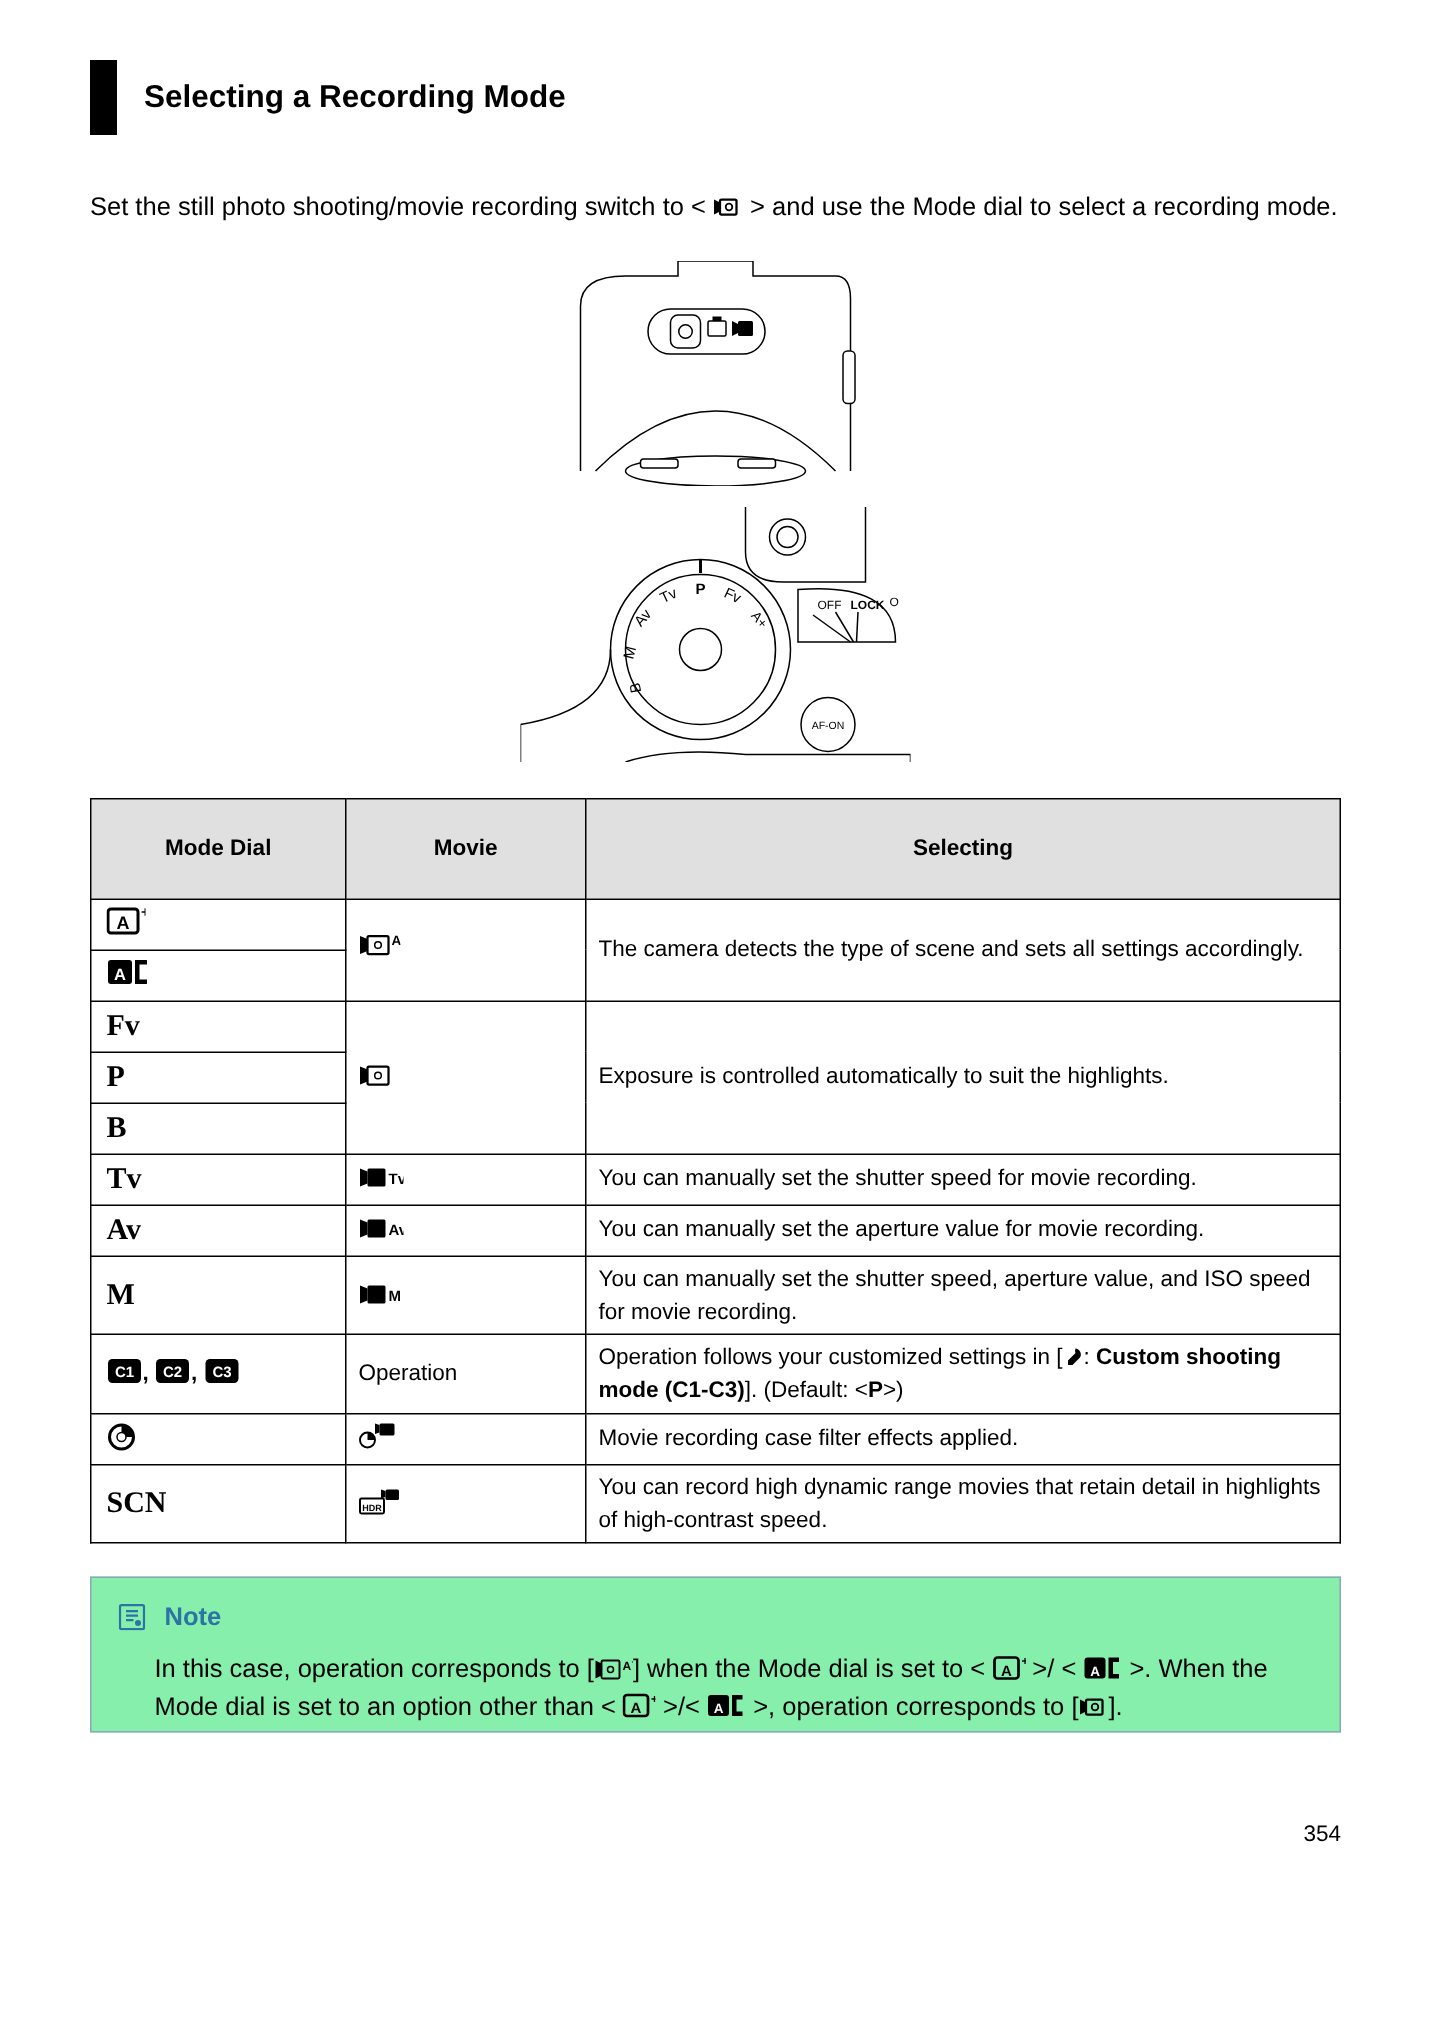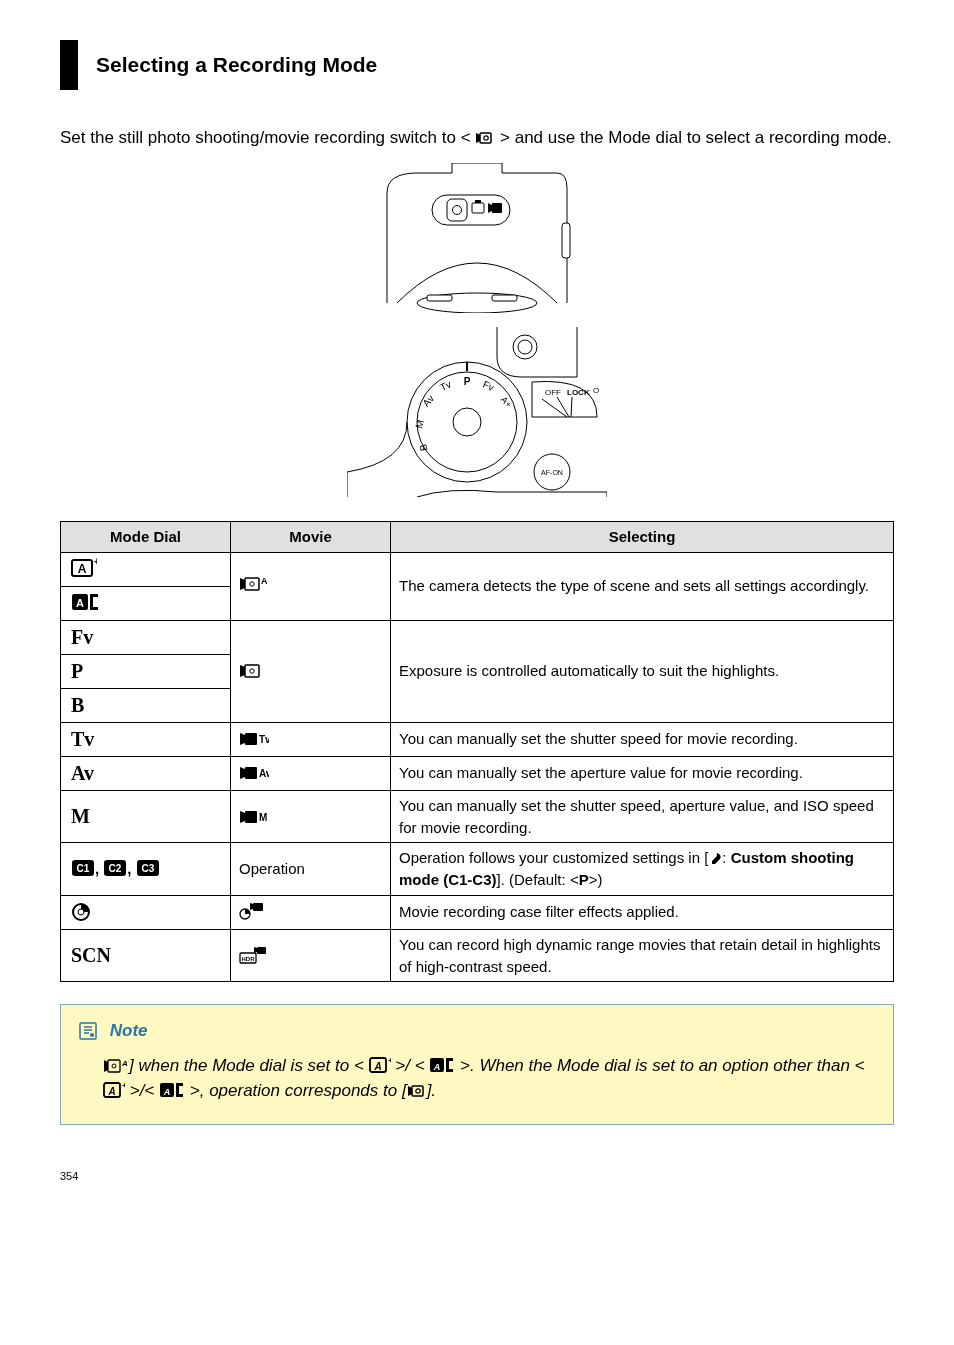--- a/index.html
+++ b/index.html
@@ -15,73 +15,72 @@
   }
   .title-block {
     border-left: 18px solid #000;
     padding: 10px 0 10px 18px;
     margin-bottom: 36px;
   }
   .title-block h1 {
     font-size: 21px;
     font-weight: bold;
   }
-  .intro { margin-bottom: 12px; }
+  .intro { margin-bottom: 23px; }
   .illustrations {
     text-align: center;
     margin: 10px 0 24px 0;
   }
   .illustrations svg { display: block; margin: 0 auto; }
   .illus-gap { height: 14px; }
   table.mode-table {
     width: 100%;
     border-collapse: collapse;
     margin-bottom: 22px;
     font-size: 15px;
   }
   table.mode-table th {
     background: #e0e0e0;
     font-weight: bold;
     text-align: center;
-    padding: 4px 8px;
+    padding: 22px 8px;
     border: 1px solid #000;
   }
   table.mode-table td {
     border: 1px solid #000;
     padding: 4px 8px;
     vertical-align: middle;
   }
   table.mode-table td.dial-col { width: 170px; font-weight: bold; font-size: 20px; padding: 2px 10px; }
   table.mode-table td.mode-col { width: 160px; }
   table.mode-table td.op-col { }
   .note-box {
     border: 1px solid #8aa8b5;
-    background: #fef9c3;
-    padding: 14px 18px 21px 18px;
-    font-style: italic;
+    background: #86efac;
+    padding: 14px 18px 4px 18px;
   }
   .note-head {
     color: #2c74a6;
     font-weight: bold;
     font-size: 17px;
     margin-bottom: 10px;
   }
   .note-head svg { vertical-align: text-bottom; margin-right: 8px; }
   .note-body ul { list-style: none; padding-left: 0; }
   .note-body li { position: relative; padding-left: 24px; }
   .note-body li::before {
     content: "";
     position: absolute;
     left: 2px; top: 7px;
     width: 10px; height: 10px;
     background: #6d9cb5;
     border-radius: 50%;
   }
   .note-body p.indent { margin-left: 24px; margin-top: 2px; }
-  .pagenum { text-align: left; margin-top: 44px; font-size: 11px; }
+  .pagenum { text-align: right; margin-top: 57px; font-size: 15px; }
   svg.icon { vertical-align: -3px; }
   .serif-mode { font-family: Georgia, 'Times New Roman', serif; font-weight: bold; font-size: 22px; }
 </style>
 </head>
 <body>
 
 <div class="title-block">
   <h1>Selecting a Recording Mode</h1>
 </div>
 
@@ -314,21 +313,21 @@
         <rect x="1" y="1" width="16" height="16" rx="1" fill="none" stroke="#2c74a6" stroke-width="1.5"></rect>
         <line x1="5" y1="5" x2="13" y2="5" stroke="#2c74a6" stroke-width="1.5"></line>
         <line x1="5" y1="8" x2="13" y2="8" stroke="#2c74a6" stroke-width="1.5"></line>
         <line x1="5" y1="11" x2="10" y2="11" stroke="#2c74a6" stroke-width="1.5"></line>
         <circle cx="13" cy="13" r="2" fill="#2c74a6"></circle>
       </svg>
     <span>Note</span>
   </div>
   <div class="note-body">
     <p class="indent">
-      <svg class="icon" width="26" height="16" viewBox="0 0 26 16">
+      <span>In this case, operation corresponds to [</span><svg class="icon" width="26" height="16" viewBox="0 0 26 16">
           <rect x="5" y="2" width="12" height="12" rx="1" fill="none" stroke="#000" stroke-width="1.3"></rect>
           <polygon points="5,4 1,2 1,14 5,12" fill="#000"></polygon>
           <circle cx="11" cy="8" r="2" fill="none" stroke="#000" stroke-width="1"></circle>
           <text x="19" y="8" font-size="8" font-weight="bold">A</text>
           <text x="25" y="5" font-size="6" font-weight="bold">+</text>
         </svg><span>] when the Mode dial is set to &lt; </span><svg class="icon" width="22" height="18" viewBox="0 0 22 18">
           <rect x="1" y="2" width="16" height="14" rx="2" fill="none" stroke="#000" stroke-width="1.8"></rect>
           <text x="9" y="14" font-size="10" font-weight="bold" text-anchor="middle">A</text>
           <text x="19" y="7" font-size="8" font-weight="bold">+</text>
         </svg><span> &gt;/ &lt; </span><svg class="icon" width="26" height="18" viewBox="0 0 26 18">

